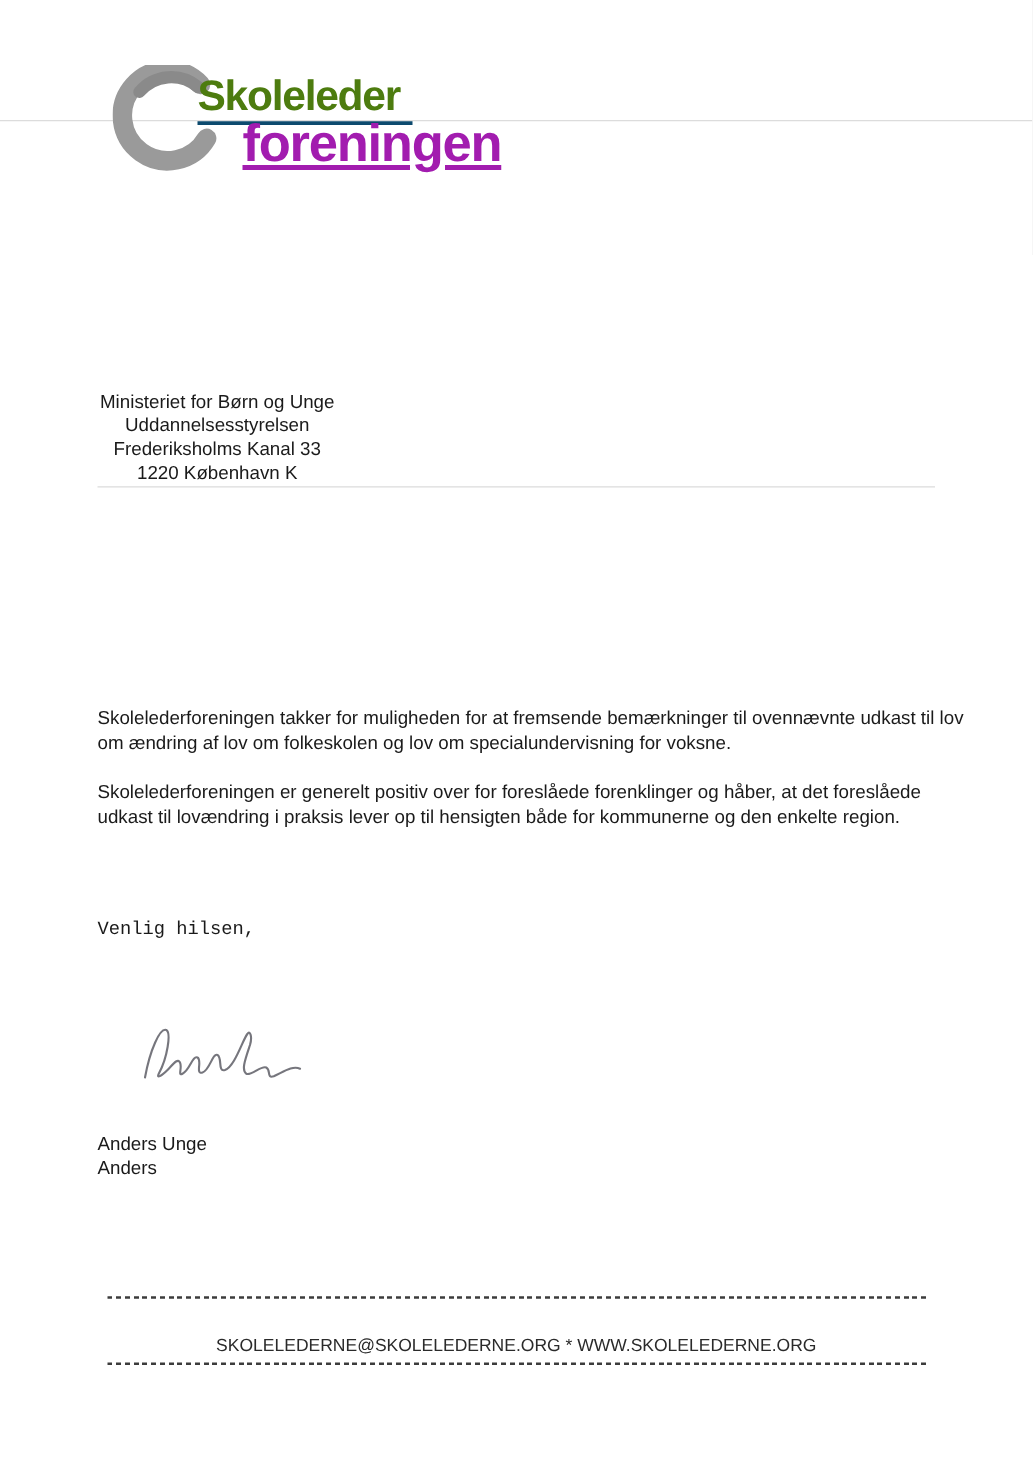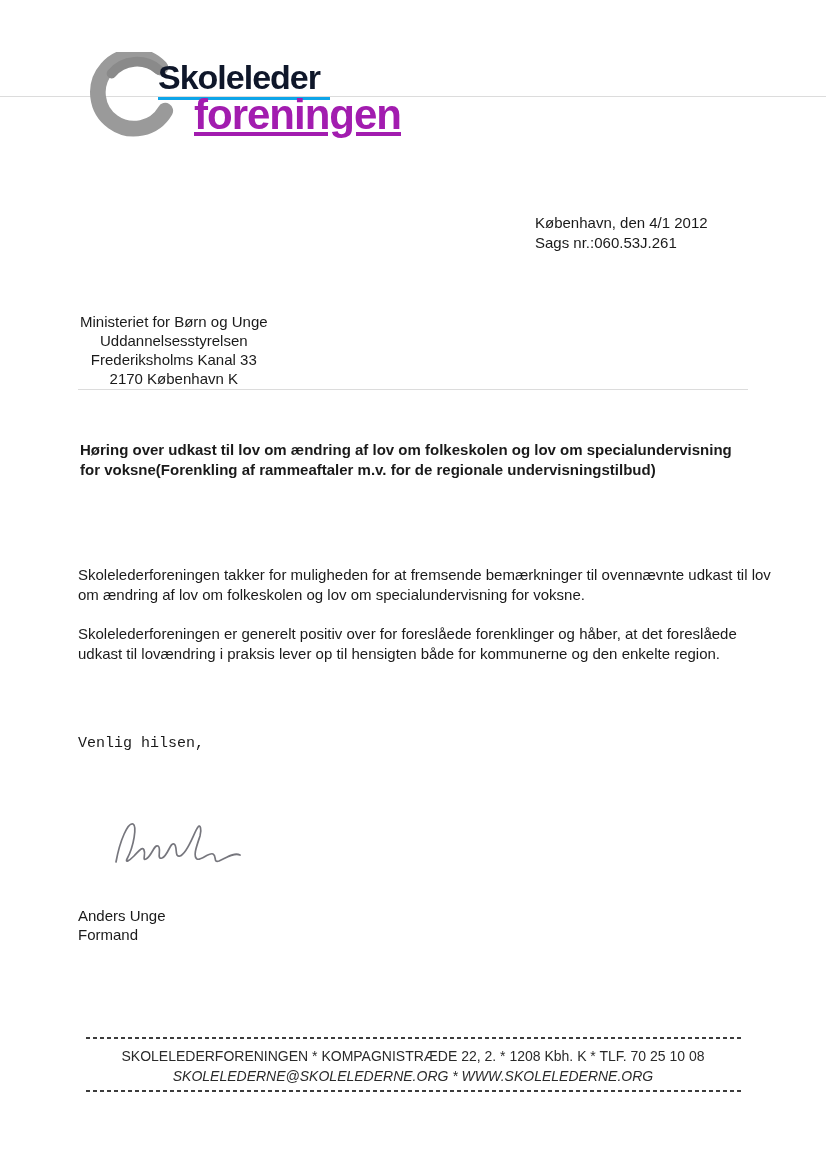--- a/index.html
+++ b/index.html
@@ -12,23 +12,23 @@
     color:#1a1a1a;
     overflow:hidden;
   }
   .abs{position:absolute;}
   .scan-line{height:1px;background:#dcdcdc;}
   
   .logo-wrap{left:88px;top:50px;width:360px;height:100px;}
   .logo-mark{left:2px;top:2px;width:88px;height:90px;}
   .logo-top{
     left:70px;top:10px;
-    font-size:34px;font-weight:bold;color:#0f172a;
+    font-size:34px;font-weight:bold;color:#4d7c0f;
     letter-spacing:-1px;
-    border-bottom:3px solid #0ea5e9;
+    border-bottom:3px solid #0c4a6e;
     padding:0 10px 1px 0;
     line-height:1.05;
   }
   .logo-bottom{
     left:106px;top:44px;
     font-size:42px;font-weight:bold;color:#a21caf;
     letter-spacing:-1px;line-height:1.0;text-decoration:underline;
   }
   
   .meta-block{left:535px;top:213px;font-size:15px;line-height:20px;}
@@ -49,69 +49,63 @@
   .signer-block{left:78px;top:906px;font-size:15px;line-height:19px;}
   
   .dash-line{
     height:2px;
     background:repeating-linear-gradient(90deg,#3c3c3c 0 4px,transparent 4px 7px);
   }
   .dash-top{left:86px;top:1037px;width:656px;}
   .dash-bottom{left:86px;top:1090px;width:656px;}
   .footer-line{left:44px;width:738px;text-align:center;font-size:14px;color:#2a2a2a;}
   .footer-line-1{top:1048px;}
-  .footer-line-2{top:1068px;font-style:italic;}
+  .footer-line-2{top:1068px;}
 </style>
 </head>
 <body>
 
 <div class="page">
 
   <div class="abs scan-line" style="left:0;top:96px;width:826px;"></div>
   <div class="abs scan-line" style="left:78px;top:389px;width:670px;"></div>
 
   <div class="abs logo-wrap">
     <svg class="abs logo-mark" viewBox="0 0 90 92" aria-hidden="true">
       <path d="M72,16 A37,37 0 1 0 77,60" fill="none" stroke="#9a9a9a" stroke-width="16" stroke-linecap="round"></path>
       <path d="M70,18 A34,34 0 0 0 22,22" fill="none" stroke="#8a8a8a" stroke-width="10" stroke-linecap="round"></path>
     </svg>
     <div class="abs logo-top">Skoleleder</div>
     <div class="abs logo-bottom">foreningen</div>
   </div>
 
-  <div class="abs meta-block">
-    <div>København, den 4/1 2012</div>
-    <div>Sags nr.:060.53J.261</div>
-  </div>
 
   <div class="abs recipient-block">
     <div>Ministeriet for Børn og Unge</div>
     <div>Uddannelsesstyrelsen</div>
     <div>Frederiksholms Kanal 33</div>
-    <div>2170 København K</div>
+    <div>1220 København K</div>
   </div>
 
-  <div class="abs subject-block">Høring over udkast til lov om ændring af lov om folkeskolen og lov om specialundervisning for voksne(Forenkling af rammeaftaler m.v. for de regionale undervisningstilbud)</div>
 
   <div class="abs para para-1">Skolelederforeningen takker for muligheden for at fremsende bemærkninger til ovennævnte udkast til lov om ændring af lov om folkeskolen og lov om specialundervisning for voksne.</div>
   <div class="abs para para-2">Skolelederforeningen er generelt positiv over for foreslåede forenklinger og håber, at det foreslåede udkast til lovændring i praksis lever op til hensigten både for kommunerne og den enkelte region.</div>
 
   <div class="abs closing">Venlig hilsen,</div>
 
   <svg class="abs signature" viewBox="0 0 140 64" aria-hidden="true">
     <path d="M8,50 C12,28 20,10 25,12 C29,14 26,34 19,47 C17,51 21,49 26,44
              C30,40 34,34 36,38 C38,42 34,49 38,47 C44,44 46,32 50,34
              C54,36 48,48 54,46 C60,44 62,30 66,32 C70,34 66,46 72,44
              C80,41 86,20 90,15 C92,12 94,17 92,24 C88,36 85,44 89,47
              C93,49 101,40 105,42 C109,44 105,51 111,49 C118,46 126,40 132,43" fill="none" stroke="#5e5e66" stroke-width="1.7" stroke-linecap="round" opacity="0.85"></path>
   </svg>
 
   <div class="abs signer-block">
     <div>Anders Unge</div>
-    <div>Formand</div>
+    <div>Anders</div>
   </div>
 
   <div class="abs dash-line dash-top"></div>
-  <div class="abs footer-line footer-line-1">SKOLELEDERFORENINGEN * KOMPAGNISTRÆDE 22, 2. * 1208 Kbh. K * TLF. 70 25 10 08</div>
   <div class="abs footer-line footer-line-2">SKOLELEDERNE@SKOLELEDERNE.ORG * WWW.SKOLELEDERNE.ORG</div>
   <div class="abs dash-line dash-bottom"></div>
 
 </div>
 
 </body></html>

